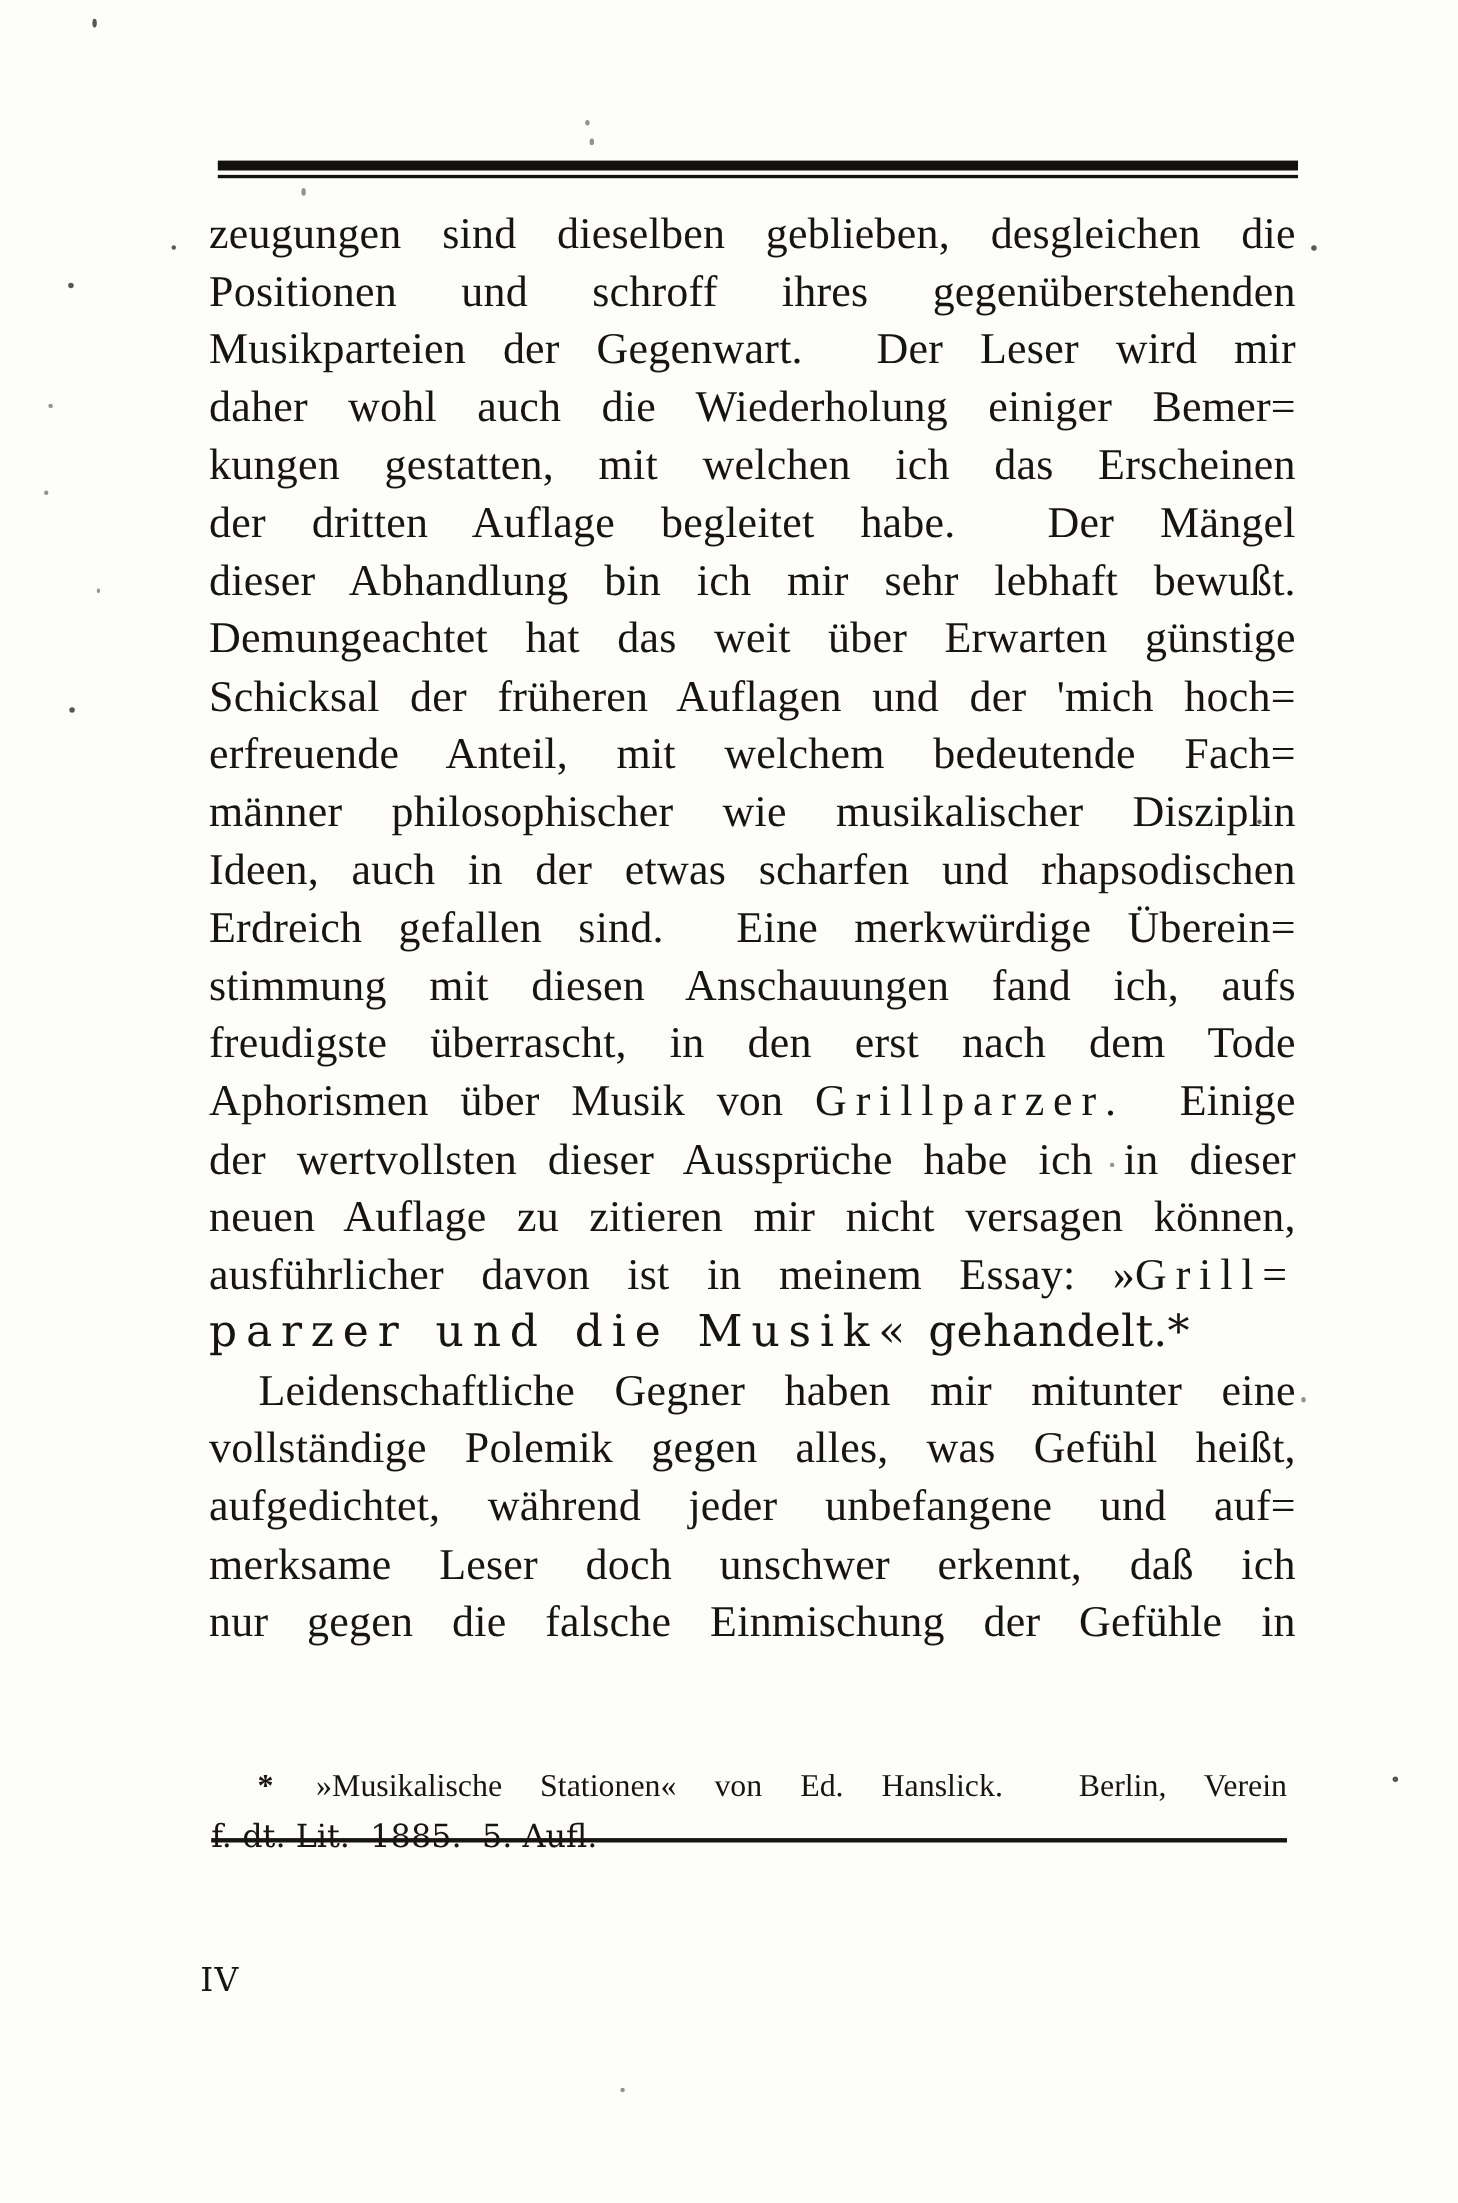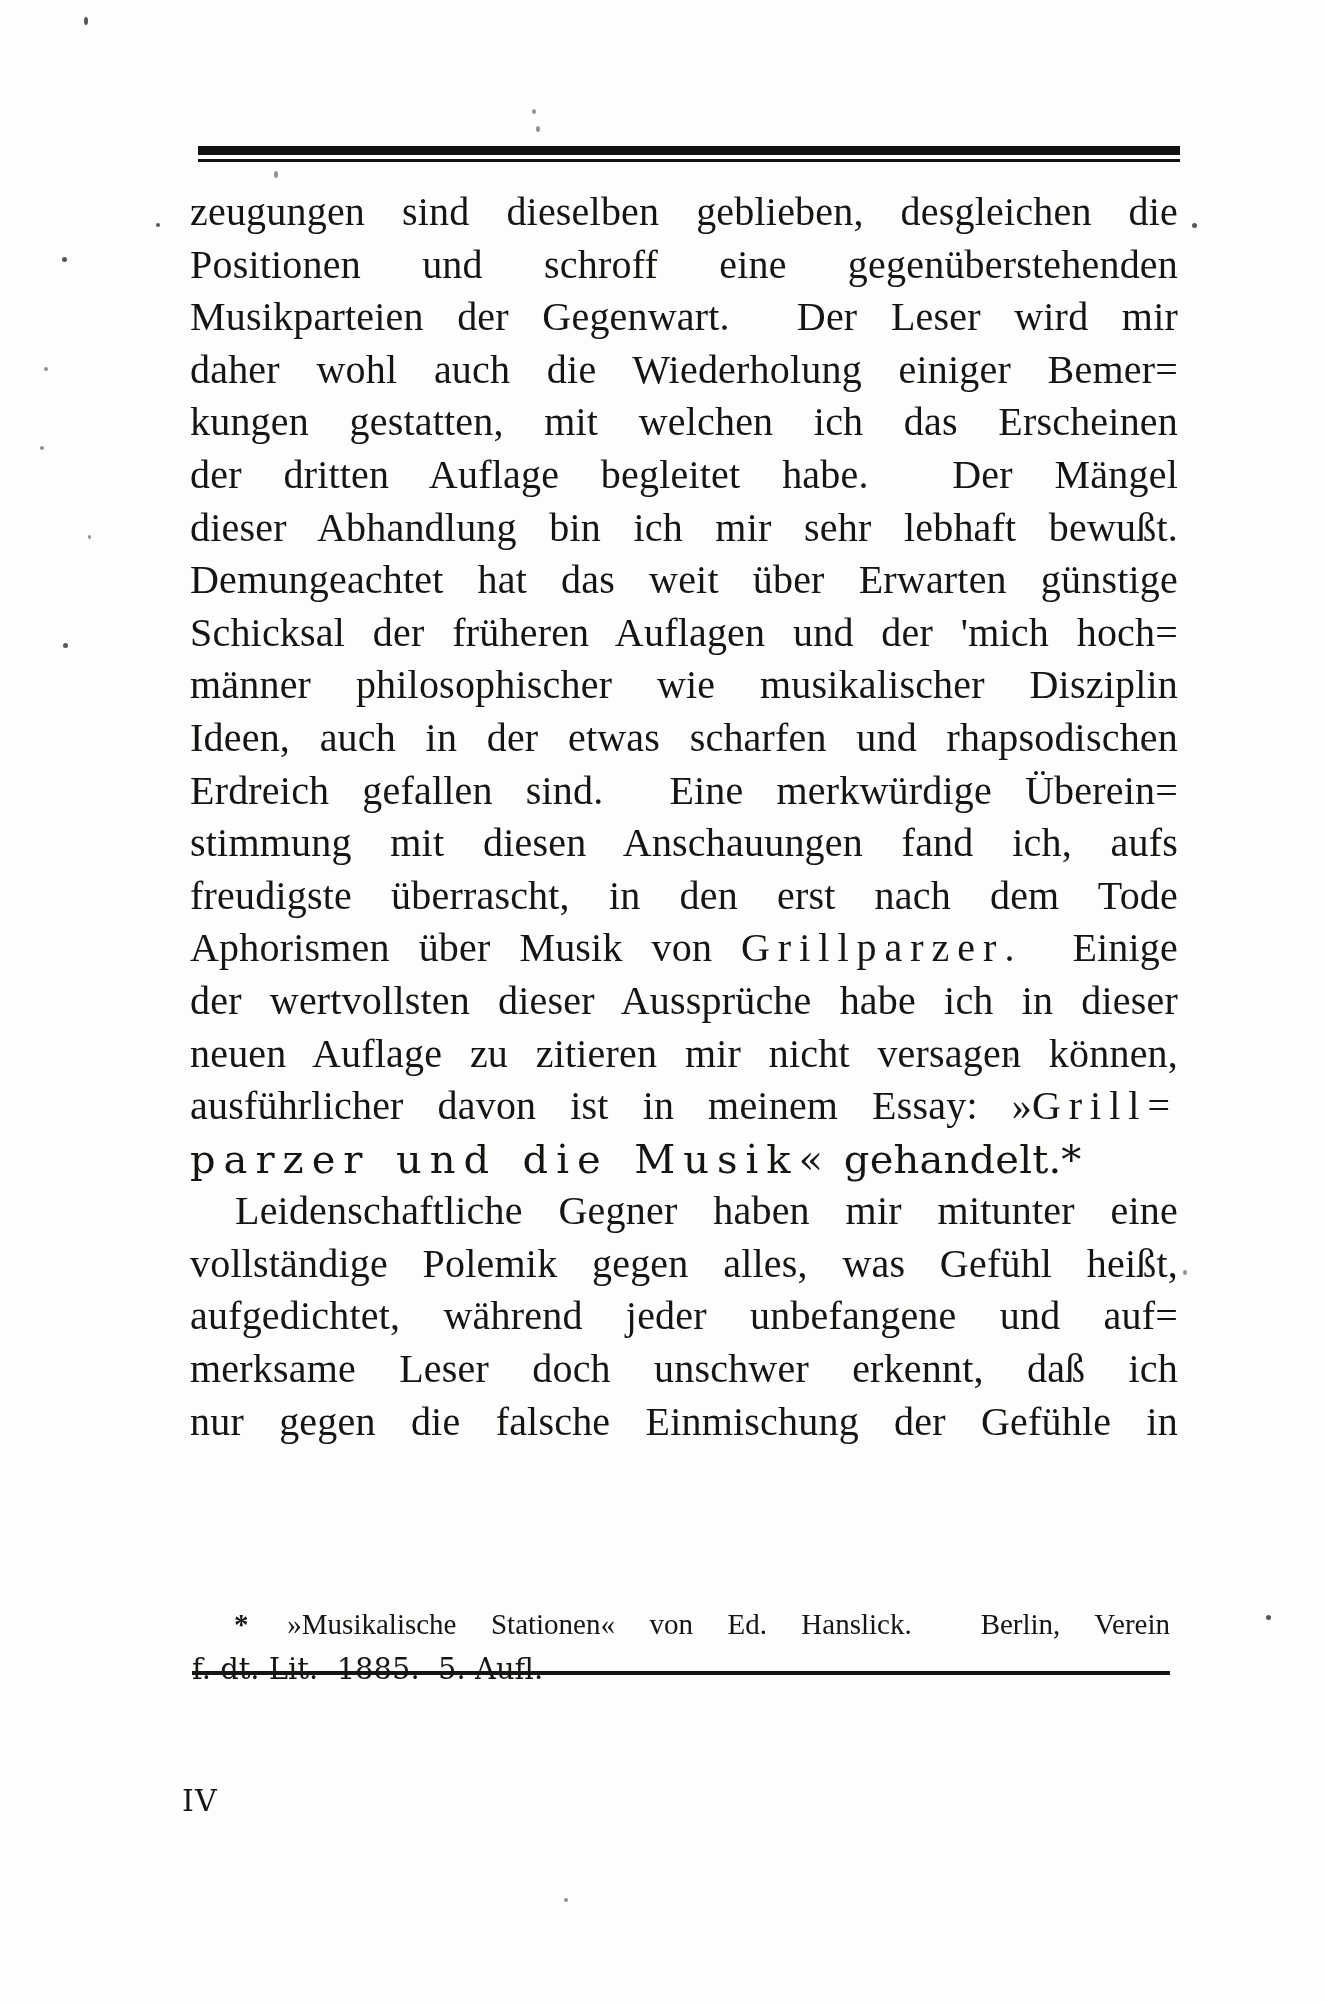--- a/index.html
+++ b/index.html
@@ -58,28 +58,29 @@
 
 <div class="page">
 
   <div class="double-rule">
     <div class="thick"></div>
     <div class="thin"></div>
   </div>
 
   <div class="main-text" id="main-lines">
       <div class="line just"><span>zeugungen sind dieselben geblieben, desgleichen die</span></div>
-      <div class="line just"><span>Positionen und schroff eine gegenüberstehenden</span></div>
+      <div class="line just"><span>Positionen und schroff ihres gegenüberstehenden</span></div>
       <div class="line just"><span>Musikparteien der Gegenwart.&nbsp; Der Leser wird mir</span></div>
       <div class="line just"><span>daher wohl auch die Wiederholung einiger Bemer=</span></div>
       <div class="line just"><span>kungen gestatten, mit welchen ich das Erscheinen</span></div>
       <div class="line just"><span>der dritten Auflage begleitet habe.&nbsp; Der Mängel</span></div>
       <div class="line just"><span>dieser Abhandlung bin ich mir sehr lebhaft bewußt.</span></div>
       <div class="line just"><span>Demungeachtet hat das weit über Erwarten günstige</span></div>
       <div class="line just"><span>Schicksal der früheren Auflagen und der 'mich hoch=</span></div>
+      <div class="line just"><span>erfreuende Anteil, mit welchem bedeutende Fach=</span></div>
       <div class="line just"><span>männer philosophischer wie musikalischer Disziplin</span></div>
       <div class="line just"><span>Ideen, auch in der etwas scharfen und rhapsodischen</span></div>
       <div class="line just"><span>Erdreich gefallen sind.&nbsp; Eine merkwürdige Überein=</span></div>
       <div class="line just"><span>stimmung mit diesen Anschauungen fand ich, aufs</span></div>
       <div class="line just"><span>freudigste überrascht, in den erst nach dem Tode</span></div>
       <div class="line just"><span>Aphorismen über Musik von </span><span class="sp">Grillparzer</span><span>.&nbsp; Einige</span></div>
       <div class="line just"><span>der wertvollsten dieser Aussprüche habe ich in dieser</span></div>
       <div class="line just"><span>neuen Auflage zu zitieren mir nicht versagen können,</span></div>
       <div class="line just"><span>ausführlicher davon ist in meinem Essay: »</span><span class="sp">Grill=</span></div>
       <div class="line"><span class="sp">parzer und die Musik«</span><span> gehandelt.*</span></div>

